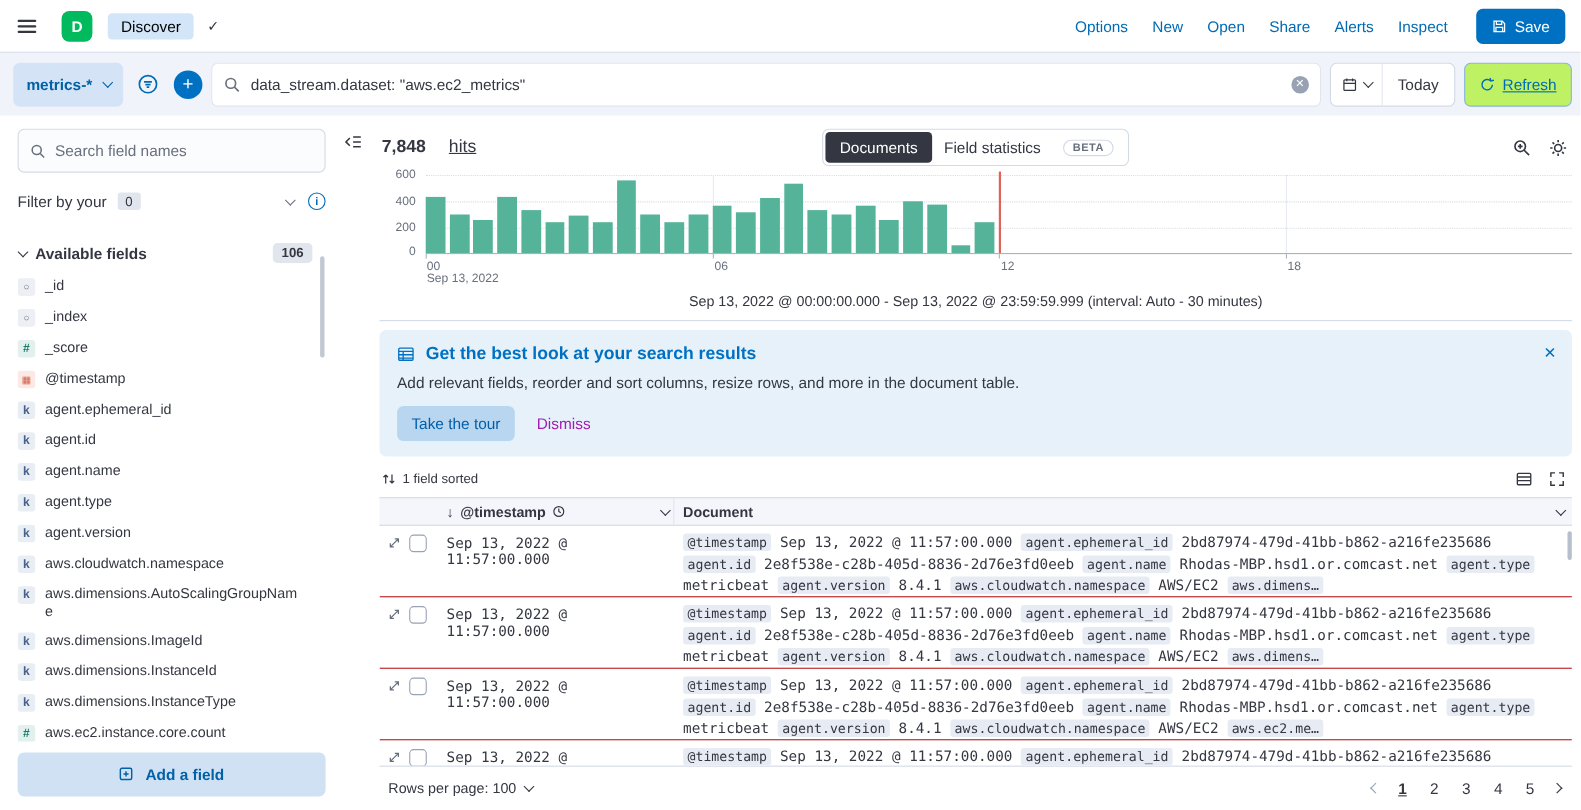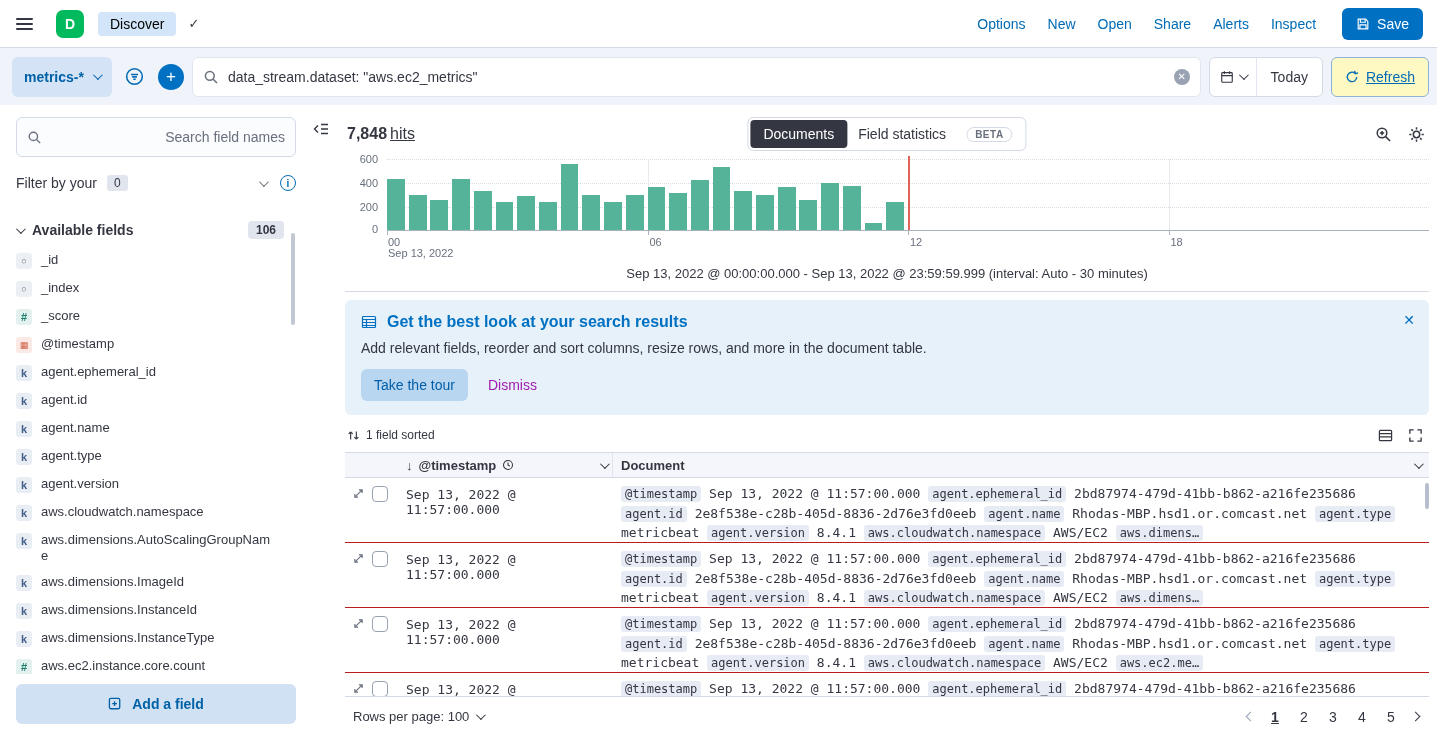--- a/index.html
+++ b/index.html
@@ -29,32 +29,32 @@
 .query-bar { height:57px; background:#f0f4fa; display:flex; align-items:center; gap:8px; padding:0 8px; }
 .dataview-btn { height:40px; background:#d4e4f6; color:#0061a6; font-weight:600; border-radius:6px; padding:0 12px; display:flex; align-items:center; gap:9px; margin-left:4px; }
 .filtersets-btn { width:30px; height:40px; color:#006bb4; display:flex; align-items:center; justify-content:center; }
 .addfilter-btn { width:26px; height:26px; border-radius:50%; background:#0071c2; color:#fff; font-size:17px; line-height:1; display:flex; align-items:center; justify-content:center; }
 .query-input-wrap { flex:1; height:40px; background:#fff; border:1px solid #e0e6f0; border-radius:6px; display:flex; align-items:center; padding:0 10px; gap:9px; color:#69707d; }
 .query-input-wrap input { flex:1; border:none; outline:none; background:transparent; color:#343741; }
 .clear-btn { width:16px; height:16px; border-radius:50%; background:#98a2b3; color:#fff; font-size:10px; line-height:1; display:flex; align-items:center; justify-content:center; }
 .date-group { height:40px; background:#fff; border:1px solid #d3dae6; border-radius:6px; display:flex; align-items:stretch; }
 .date-cal { padding:0 10px; display:flex; align-items:center; gap:5px; color:#343741; border-right:1px solid #e3e8f0; }
 .date-today { padding:0 14px; display:flex; align-items:center; }
-.refresh-btn { height:40px; border:1px solid #8ab4dd; background:#fef9c3; color:#006bb4; border-radius:6px; padding:0 13px; display:flex; align-items:center; gap:7px; font-weight:500; }
+.refresh-btn { height:40px; border:1px solid #8ab4dd; background:#bef264; color:#006bb4; border-radius:6px; padding:0 13px; display:flex; align-items:center; gap:7px; font-weight:500; }
 .refresh-btn .lbl { text-decoration:underline; }
 
 
 .content { display:flex; height:631px; }
 .sidebar { width:296px; padding:12px 0 12px 16px; display:flex; flex-direction:column; position:relative; }
 .collapse-col { width:49px; display:flex; justify-content:center; align-items:flex-start; padding-top:16px; color:#343741; }
 .main { flex:1; min-width:0; display:flex; flex-direction:column; padding:10px 8px 0 0; }
 
 
 .f-search { height:40px; border:1px solid #d3dae6; background:#fbfcfe; border-radius:6px; display:flex; align-items:center; gap:8px; padding:0 10px; color:#69707d; }
-.f-search input { flex:1; border:none; outline:none; background:transparent; color:#343741;text-align:right; }
+.f-search input { flex:1; border:none; outline:none; background:transparent; color:#343741; }
 .f-search input::placeholder { color:#69707d; }
 .filter-row { display:flex; align-items:center; height:40px; margin-top:6px; }
 .filter-type-btn { flex:1; display:flex; align-items:center; gap:10px; height:100%; text-align:left; }
 .count-pill { background:#e0e5ee; border-radius:3px; padding:1px 7px; font-size:12px; }
 .filter-chev { margin-left:auto; color:#69707d; }
 .info-ic { width:16px; height:16px; border:1.3px solid #006bb4; color:#006bb4; border-radius:50%; font-size:10px; font-weight:700; font-style:normal; display:flex; align-items:center; justify-content:center; margin-left:14px; }
 .avail-row { display:flex; align-items:center; gap:9px; margin:18px 0 8px; }
 .avail-caret { color:#343741; }
 .avail-title { font-weight:700; }
 .badge-count { margin-left:auto; margin-right:12px; background:#e0e5ee; border-radius:4px; padding:2px 8px; font-size:12px; font-weight:600; }
@@ -65,21 +65,21 @@
 .tok-number { background:#e2f1ed; color:#1b7d6d; }
 .tok-date { background:#fbe9e5; color:#d36049; font-size:9px; }
 .tok-id { background:#eceff4; color:#69707d; font-size:9px; }
 .field-label { font-size:13px; line-height:16px; overflow-wrap:anywhere; padding-right:22px; }
 .sb-scroll { position:absolute; right:1px; top:128px; width:4px; height:92px; background:#a8b1c0; border-radius:2px; opacity:.7; }
 .add-field-btn { height:40px; background:#cfe1f3; color:#0061a6; font-weight:600; border-radius:6px; display:flex; align-items:center; justify-content:center; gap:9px; margin-top:10px; }
 
 
 .hits-row { position:relative; display:flex; align-items:center; height:38px; padding-left:2px; }
 .hits-num { font-weight:700; font-size:16px; }
-.hits-lbl { font-size:16px; margin-left:3px;text-decoration:underline; }
+.hits-lbl { font-size:16px; margin-left:21px;text-decoration:underline; }
 .view-toggle { position:absolute; left:50%; transform:translateX(-50%); display:flex; align-items:center; border:1px solid #d3dae6; border-radius:6px; background:#fff; padding:2px; }
 .toggle-docs { background:#343741; color:#fff; border-radius:4px; height:28px; padding:0 13px; display:flex; align-items:center; font-weight:500; }
 .toggle-stats { height:28px; padding:0 11px; display:flex; align-items:center; gap:20px; }
 .beta-pill { border:1px solid #d3dae6; border-radius:10px; font-size:10px; font-weight:700; letter-spacing:.5px; padding:1px 8px; color:#69707d; background:#fff; }
 .hits-icons { margin-left:auto; display:flex; gap:16px; color:#343741; padding-right:4px; }
 
 
 .chart-wrap { display:flex; margin-top:6px; }
 .y-axis { width:42px; position:relative; height:72px; font-size:11px; color:#69707d; }
 .y-axis span { position:absolute; right:9px; }

